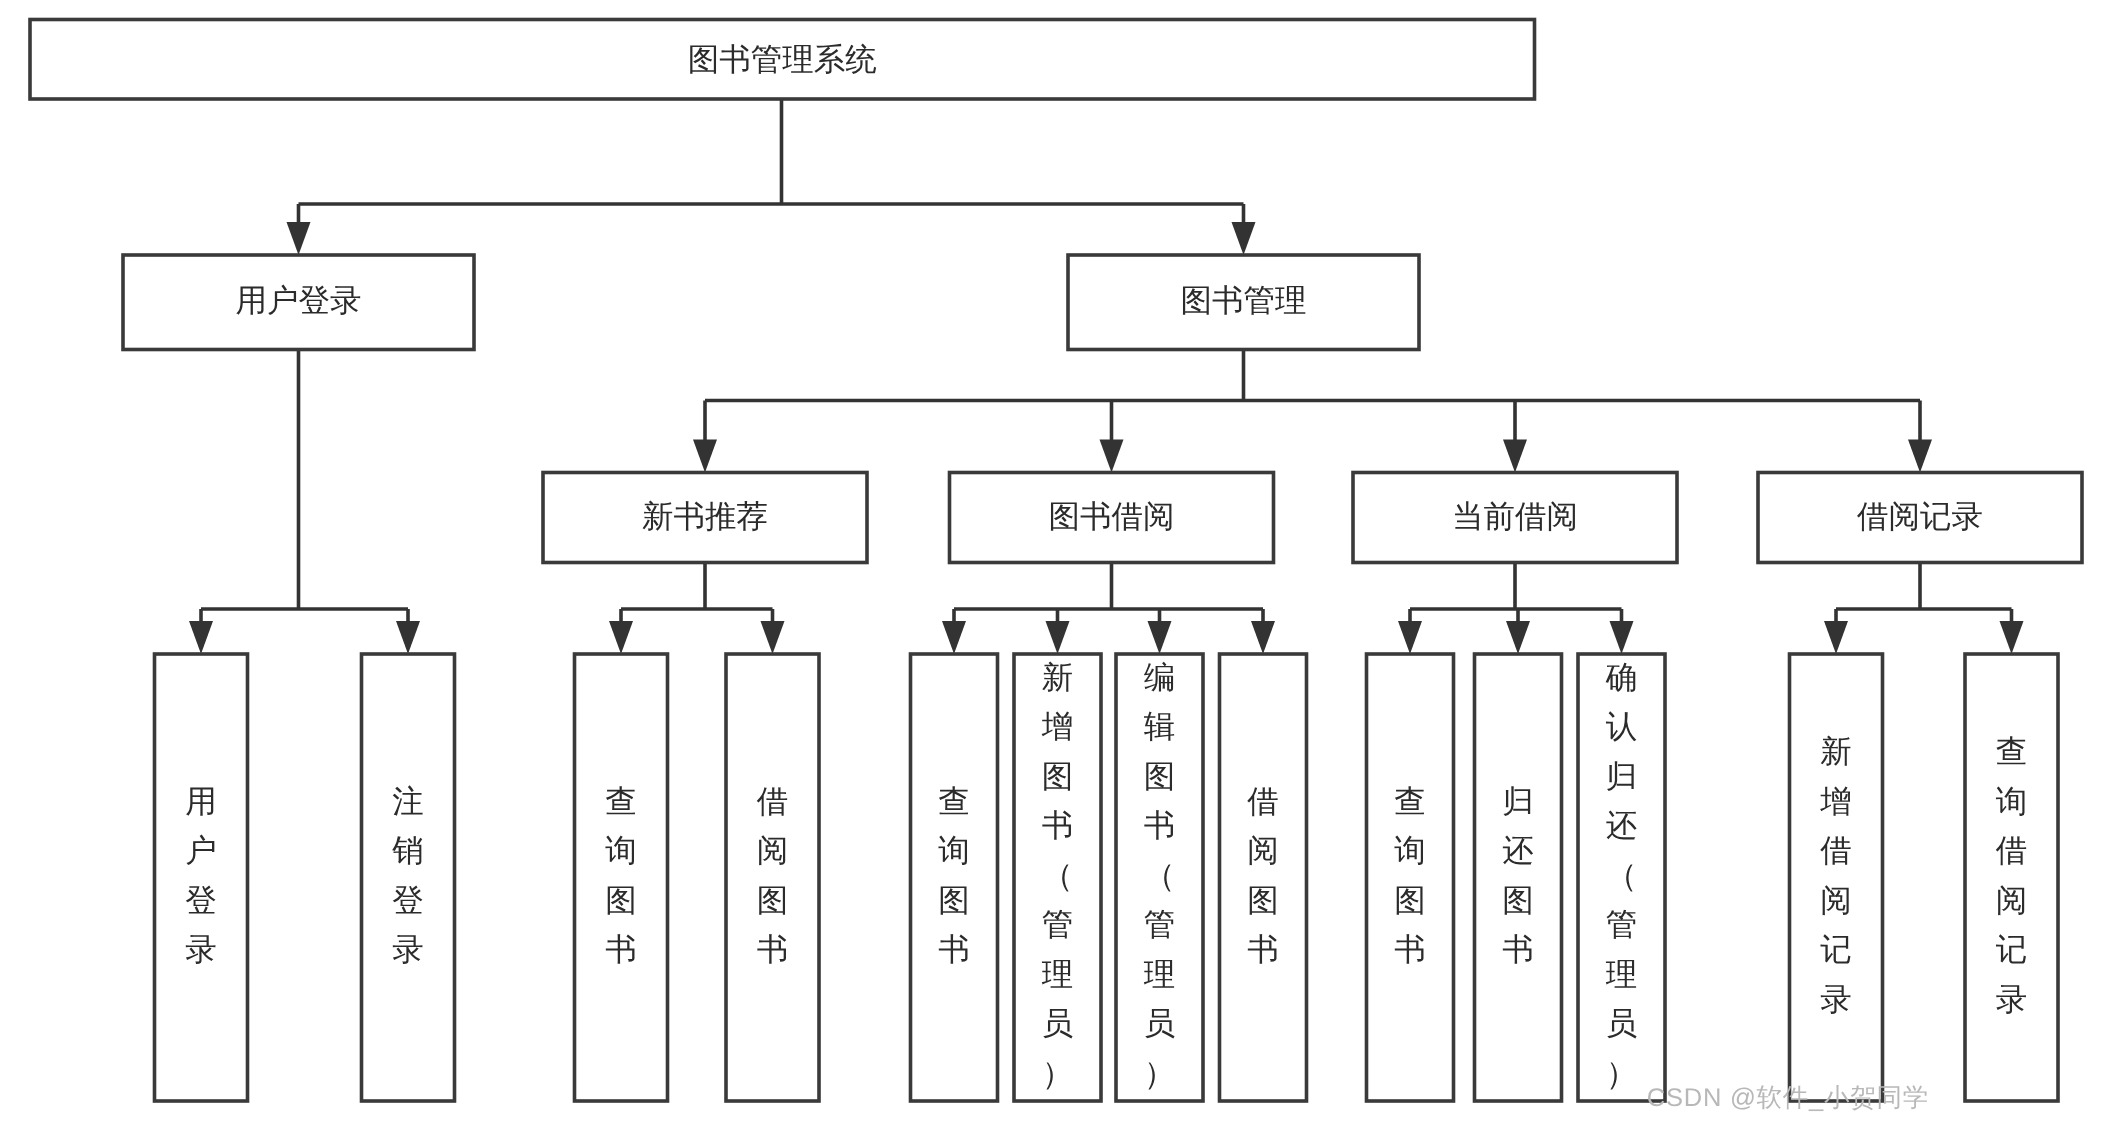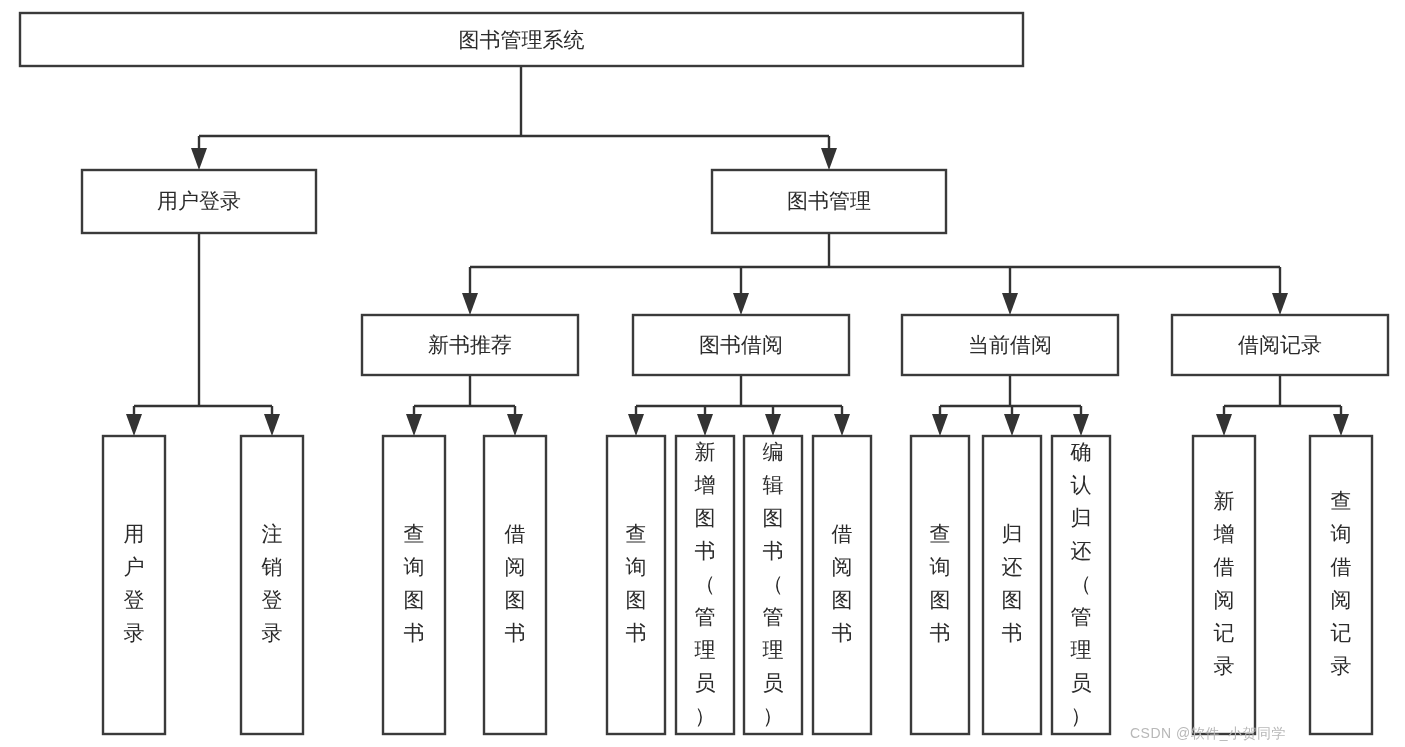--- a/index.html
+++ b/index.html
@@ -52,21 +52,21 @@
   }
   .arrow-head {
     fill: #333333;
     stroke: none;
   }
   .watermark {
     position: absolute;
     right: 8px;
     bottom: 4px;
     font-family: "Liberation Sans", "DejaVu Sans", sans-serif;
-    font-size: 14px;
+    font-size: 17px;
     color: #b8b8b8;
     white-space: nowrap;
     letter-spacing: 0.5px;
     pointer-events: none;
   }
 </style>
 </head>
 <body>
 
 <div id="diagram-root">

